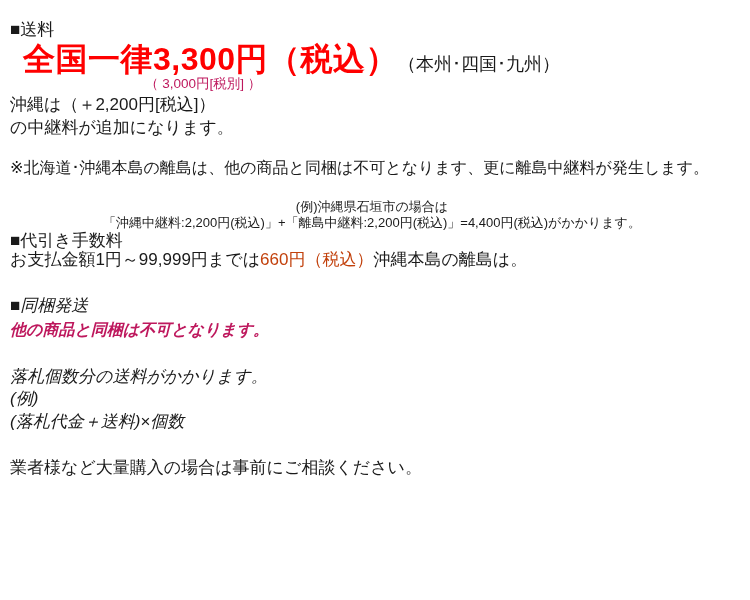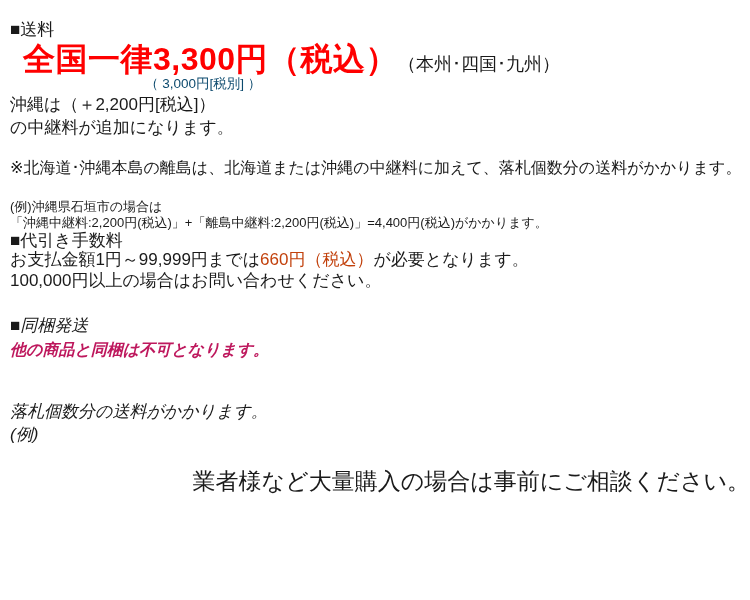--- a/index.html
+++ b/index.html
@@ -3,83 +3,82 @@
 <meta charset="utf-8">
 <style>
   * { margin: 0; padding: 0; box-sizing: border-box; }
   html, body {
     width: 750px; height: 600px;
     background: #ffffff;
     overflow: hidden;
     font-family: "Liberation Sans", "DejaVu Sans", sans-serif;
     color: #1a1a1a;
   }
-  .page { padding: 20px 0 0 10px; }
+  .page { padding: 20px 16px 0 10px; }
 
   .sec-heading { font-size: 17px; line-height: 19px; white-space: nowrap; }
 
   .headline-row { margin-top: 3px; white-space: nowrap; margin-left: 13px; }
   .headline-price {
     color: #ff0000;
     font-size: 32px;
     font-weight: bold;
     line-height: 34px;
     letter-spacing: 0.5px;
   }
   .headline-region { font-size: 18px; color: #1a1a1a; }
 
   .gray-note {
-    color: #0c4a6e;
+    color: #be185d;
     font-size: 13.5px;
     line-height: 15px;
     margin-left: 135px;
     white-space: nowrap;
   }
 
   .body-line, .body-lines > div {
     font-size: 17px;
     line-height: 22.5px;
     white-space: nowrap;
   }
   .surcharge-block { margin-top: 3px; }
 
   .remote-note {
     margin-top: 20px;
     font-size: 16px;
     line-height: 18px;
     white-space: nowrap;
   }
 
-  .example-block { margin-top: 22px; }
+  .example-block { margin-top: 22px; text-align: center; }
   .example-block > div {
     font-size: 13px;
     line-height: 16px;
     white-space: nowrap;
   }
 
   .section-cod { }
   .section-cod .body-line { line-height: 20.5px; }
   .red-inline { color: #c2410c; }
 
   .section-bundling { margin-top: 25px; font-style: italic; }
   .red-notice {
     color: #be185d;
     font-size: 16px;
     font-weight: bold;
     line-height: 29px;
     white-space: nowrap;
   }
-  .bundle-lines { margin-top: 37px; }
+  .bundle-lines { margin-top: 22px; }
 
   .section-footer { margin-top: 24px; }
   .section-footer > div {
-    font-size: 23px;
+    font-size: 17px;
     line-height: 22px;
     white-space: nowrap;
-    text-align: right;
   }
 </style>
 </head>
 <body>
 
 <div class="page">
 
   <section>
     <div class="sec-heading">■送料</div>
 
@@ -87,42 +86,42 @@
       <span class="headline-price">全国一律3,300円（税込）</span><span class="headline-region">（本州･四国･九州）</span>
     </div>
 
     <div class="gray-note">（ 3,000円[税別] ）</div>
 
     <div class="body-lines surcharge-block">
       <div>沖縄は（＋2,200円[税込]）</div>
       <div>の中継料が追加になります。</div>
     </div>
 
-    <div class="remote-note">※北海道･沖縄本島の離島は、北海道または沖縄の中継料に加えて、落札個数分の送料がかかります。</div>
+    <div class="remote-note">※北海道･沖縄本島の離島は、他の商品と同梱は不可となります、更に離島中継料が発生します。</div>
 
     <div class="example-block">
       <div>(例)沖縄県石垣市の場合は</div>
       <div>「沖縄中継料:2,200円(税込)」+「離島中継料:2,200円(税込)」=4,400円(税込)がかかります。</div>
     </div>
   </section>
 
   <section class="section-cod">
     <div class="sec-heading">■代引き手数料</div>
     <div class="body-line">
-      <span>お支払金額1円～99,999円までは</span><span class="red-inline">660円（税込）</span><span>が必要となります。</span>
+      <span>お支払金額1円～99,999円までは</span><span class="red-inline">660円（税込）</span><span>沖縄本島の離島は。</span>
     </div>
-    <div class="body-line">100,000円以上の場合はお問い合わせください。</div>
   </section>
 
   <section class="section-bundling">
     <div class="sec-heading">■同梱発送</div>
     <div class="red-notice">他の商品と同梱は不可となります。</div>
     <div class="body-lines bundle-lines">
       <div>落札個数分の送料がかかります。</div>
       <div>(例)</div>
+      <div>(落札代金＋送料)×個数</div>
     </div>
   </section>
 
   <section class="section-footer">
     <div>業者様など大量購入の場合は事前にご相談ください。</div>
   </section>
 
 </div>
 
 </body></html>

